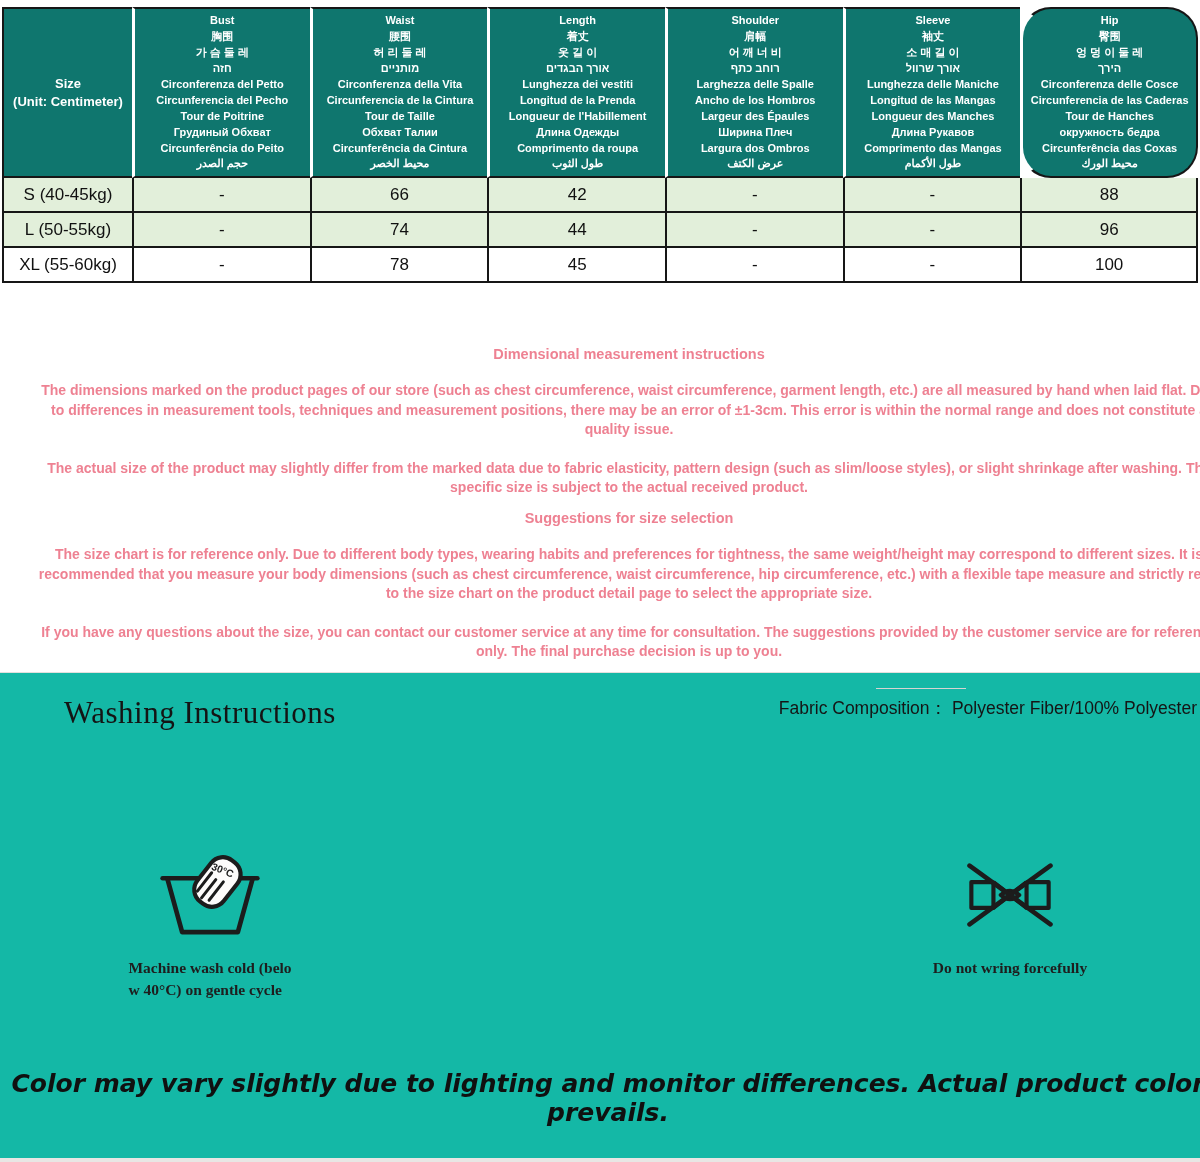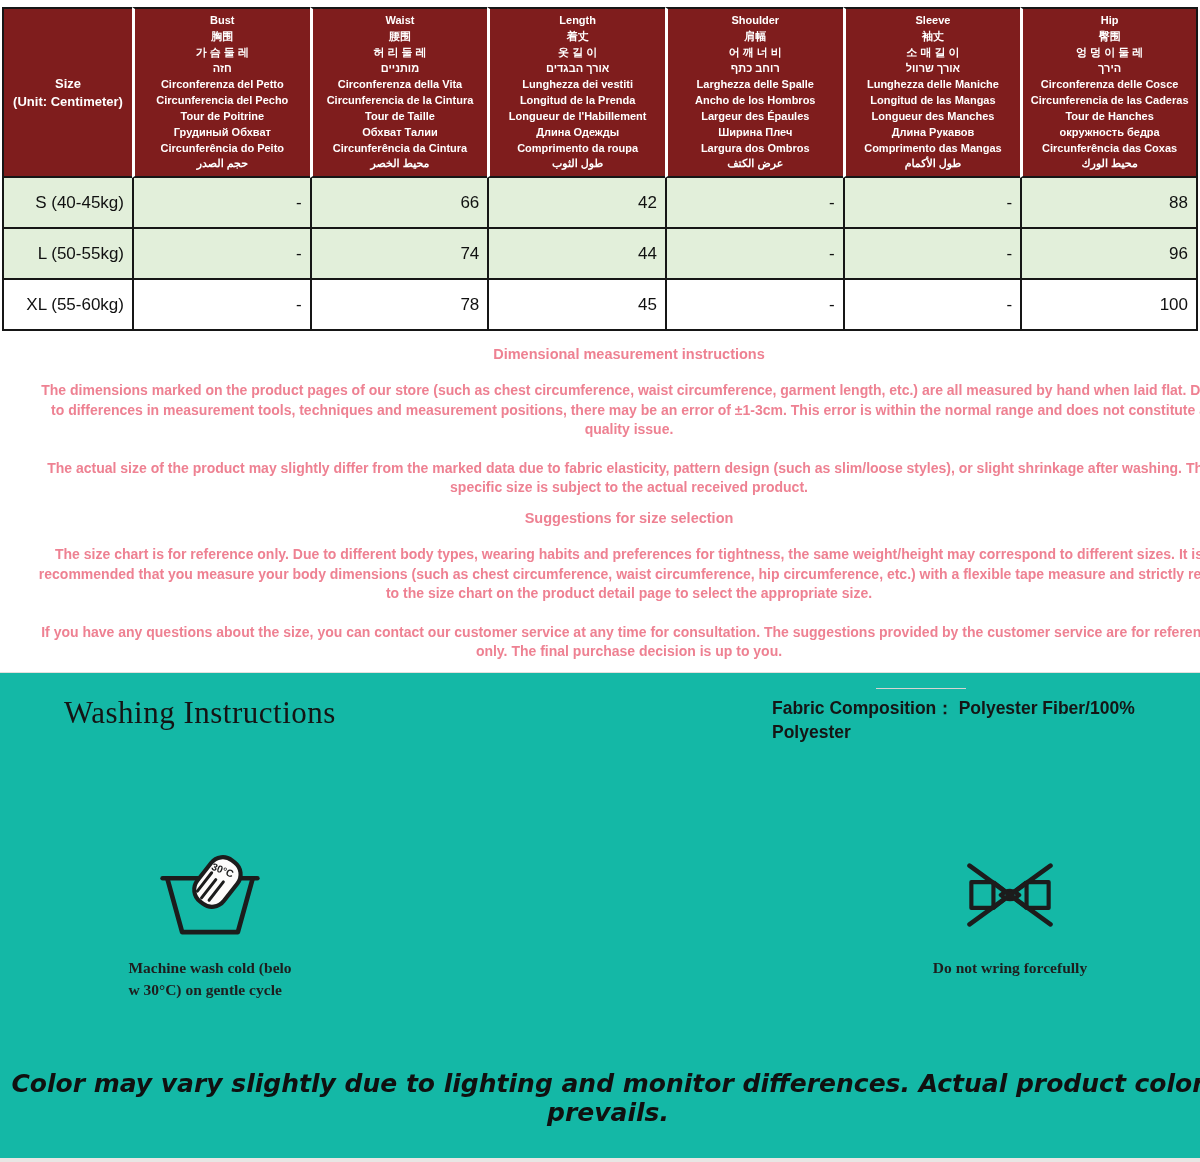--- a/index.html
+++ b/index.html
@@ -3,45 +3,45 @@
 <meta charset="utf-8">
 <style>
   html,body{margin:0;padding:0;background:#fff;}
   .page{position:relative;width:1200px;height:1162px;background:#ffffff;overflow:hidden;
         font-family:"Liberation Sans",sans-serif;}
 
   
   table.size-chart{border-collapse:separate;border-spacing:0;table-layout:fixed;
     width:1196px;margin:7px 0 0 2px;}
   table.size-chart col.c-size{width:130px;}
-  th{background:#7f1d1d;color:#ffffff;font-weight:bold;font-size:11px;line-height:1.45;
+  th{background:#0f766e;color:#ffffff;font-weight:bold;font-size:11px;line-height:1.45;
      text-align:center;vertical-align:middle;padding:4px 1px;white-space:pre-line;
      border-top:2px solid #161616;border-bottom:2px solid #161616;border-left:3px solid #ffffff;}
   th:first-child{border-left:2px solid #161616;font-size:13px;line-height:1.35;}
-  th:last-child{border-right:2px solid #161616;}
-  td{height:33px;text-align:right;vertical-align:middle;font-size:17px;color:#111;
-     padding:8px;border-left:2px solid #161616;border-bottom:2px solid #161616;background:#fff;}
+  th:last-child{border-right:2px solid #161616;border-radius:31px;}
+  td{height:33px;text-align:center;vertical-align:middle;font-size:17px;color:#111;
+     padding:0;border-left:2px solid #161616;border-bottom:2px solid #161616;background:#fff;}
   td:last-child{border-right:2px solid #161616;}
   tr.alt td{background:#e2efda;}
   td.row-label{font-size:17px;}
 
   
   .notes{position:absolute;top:334px;left:0;width:1200px;color:#ee8192;text-align:center;
          font-weight:bold;margin-left:29px;}
   .notes h3{font-size:14.5px;margin:12px 6px 0;}
   .notes p{font-size:14px;line-height:1.4;margin:19px 5px 0;}
 
   
   .care{position:absolute;top:672px;left:0;width:1200px;height:490px;background:#14b8a6;
         border-top:1px solid #e2e0dd;padding-left:31px;}
   .wash-title{position:absolute;top:22px;left:64px;margin:0;font-family:"Liberation Serif",serif;
         font-weight:normal;font-size:31px;color:#141414;letter-spacing:.5px;}
   .fabric-divider{position:absolute;top:15px;left:876px;width:90px;border-top:1px solid #d6d4d2;}
-  .fabric{position:absolute;top:24px;left:772px;width:425px;text-align:left;
-        font-weight:bold;font-size:17.5px;line-height:1.35;color:#151515;}
+  .fabric{position:absolute;top:24px;left:772px;width:425px;text-align:right;
+        font-weight:normal;font-size:17.5px;line-height:1.35;color:#151515;}
   .icons-row{position:absolute;top:176px;left:0;width:1200px;box-sizing:border-box;
         padding:0 70px 0 90px;display:flex;justify-content:space-between;}
   .care-cell{width:240px;text-align:center;}
   .care-cell svg{display:block;margin:0 auto;}
   .care-caption{margin-top:16px;text-align:center;}
   .care-caption span{display:inline-block;text-align:left;white-space:pre-line;
         font-family:"Liberation Serif",serif;font-weight:600;font-size:15.5px;
         line-height:1.42;color:#1e1e1e;}
   .color-note{position:absolute;top:396px;left:8px;width:1200px;text-align:center;
         font-family:"DejaVu Sans",sans-serif;font-style:italic;font-weight:bold;
@@ -183,21 +183,21 @@
             <path d="M10 30 L26 88 H86 L102 30"></path>
           </g>
           <g transform="rotate(38 64 34)">
             <rect x="46" y="6" width="36" height="56" rx="16" fill="#fdfcfb" stroke="#1c1c1c" stroke-width="4.5"></rect>
             <path d="M53 30 V55 M61 33 V58 M69 30 V55" fill="none" stroke="#1c1c1c" stroke-width="3.2" stroke-linecap="round"></path>
             <text x="48" y="25" font-size="11" font-weight="bold" fill="#1c1c1c" transform="rotate(-16 58 20)">30°C</text>
           </g>
         </svg>
         <div class="care-caption">
           <span>Machine wash cold (belo
-w 30°C) on gentle cycle</span>
+w 40°C) on gentle cycle</span>
         </div>
       </div>
 
       <div class="care-cell">
         <svg width="100" height="92" viewBox="0 0 100 100">
           <g fill="none" stroke="#1c1c1c" stroke-width="4.5" stroke-linejoin="round">
             <path d="M32 36 H8 V64 H32 V36"></path>
             <path d="M68 36 H92 V64 H68 V36"></path>
             <path d="M32 36 L68 64 M32 64 L68 36"></path>
             <path d="M40 50 Q50 41 60 50 Q50 59 40 50 Z"></path>

